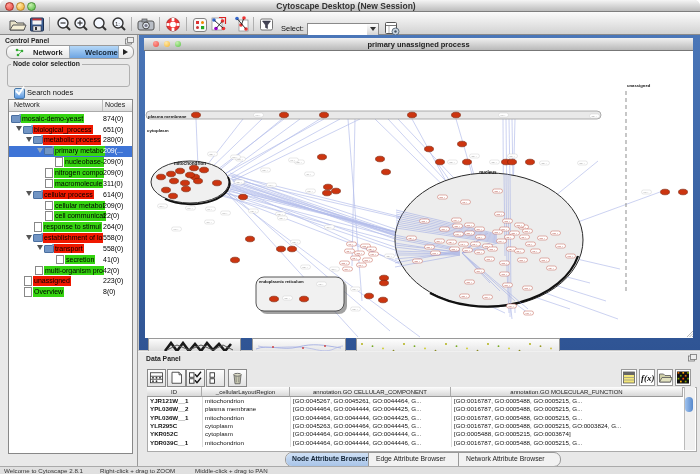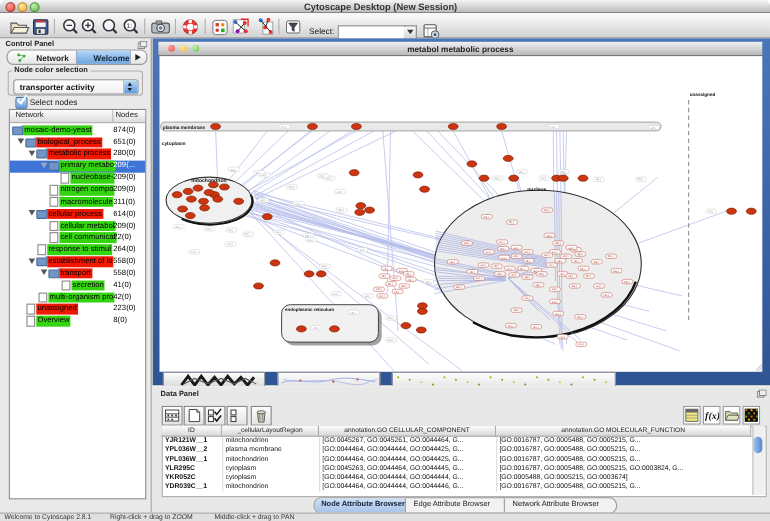--- a/index.html
+++ b/index.html
@@ -124,32 +124,25 @@
         <circle cx="3" cy="7" r="1.3" fill="#3a3"></circle>
         <line x1="2" y1="2" x2="7" y2="3" stroke="#3a3" stroke-width="0.7"></line>
         <line x1="3" y1="7" x2="7" y2="3" stroke="#3a3" stroke-width="0.7"></line>
       </svg>
      <div class="abs" style="left:26px;top:1.5px;font-size:7.5px;font-weight:bold;color:#222">Network</div>
      <div class="abs" style="left:78px;top:1.5px;font-size:7.5px;font-weight:bold;color:#123">Welcome</div>
      <div class="abs" style="left:116px;top:3px;width:0;height:0;border-top:3.5px solid transparent;border-bottom:3.5px solid transparent;border-left:5px solid #222"></div>
   </div>
   <div class="abs" style="left:7px;top:29px;width:121px;height:21px;border:1px solid #b0b0b0;border-radius:3px"></div>
   <div class="abs" style="left:11px;top:24.5px;font-size:6.8px;font-weight:bold;color:#222;background:#e9e9e9;padding:0 2px">Node color selection</div>
-  <div class="abs" style="left:12px;top:37px;width:112px;height:12px;background:linear-gradient(#ffffff,#f0f0f0);border:1px solid #999;border-radius:3px">
-    <div class="abs" style="left:5px;top:1.5px;font-size:7.5px;font-weight:bold;color:#111">transporter activity</div>
-    <div class="abs" style="left:99px;top:0px;width:12px;height:11.5px;background:linear-gradient(#b8d9f8,#5e9ae0);border-radius:0 3px 3px 0;border-left:1px solid #89a">
-      <div style="position:absolute;left:3px;top:2px;width:0;height:0;border-left:2.8px solid transparent;border-right:2.8px solid transparent;border-bottom:3.5px solid #111"></div>
-      <div style="position:absolute;left:3px;top:6.5px;width:0;height:0;border-left:2.8px solid transparent;border-right:2.8px solid transparent;border-top:3.5px solid #111"></div>
-    </div>
-  </div>
   <div class="abs" style="left:14px;top:53px;width:9px;height:9px;background:linear-gradient(#cfe6fa,#5a97e0);border:1px solid #4477aa;border-radius:2px"></div>
   <svg class="abs" style="left:14px;top:50px" width="12" height="12" viewBox="0 0 12 12">
       <path d="M2 6 L5 9 L10 1.5" fill="none" stroke="#fff" stroke-width="1.8"></path>
     </svg>
-  <div class="abs" style="left:27px;top:53px;font-size:7.5px;color:#111">Select nodes</div>
+  <div class="abs" style="left:27px;top:53px;font-size:7.5px;color:#111">Search nodes</div>
 
   <div class="abs" style="left:8px;top:64px;width:123px;height:353px;background:#fff;border:1px solid #888">
     <div class="abs" style="left:0;top:0;width:123px;height:11px;background:linear-gradient(#fdfdfd,#dcdcdc);border-bottom:1px solid #aaa">
       <div class="abs" style="left:5px;top:1px;font-size:7px;color:#222">Network</div>
       <div class="abs" style="left:96px;top:1px;font-size:7px;color:#222">Nodes</div>
       <div class="abs" style="left:93px;top:0;width:1px;height:11px;background:#bbb"></div>
     </div>
     <div class="abs" style="left:0;top:0px;width:123px;height:352px;overflow:hidden">
         <div style="position:absolute;left:0;top:13.2px;width:100%;height:10.8px;background:transparent">
           <span style="position:absolute;left:2px;top:1.5px;width:8px;height:6px;background:#7295c4;border:0.5px solid #4a6fa0;border-radius:1px"></span>
@@ -251,21 +244,21 @@
         </div>
       </div>
   </div>
 </div>
 
 <div class="abs" style="left:139px;top:35px;width:561px;height:315px;background:linear-gradient(#4a76b8,#2f5494)"></div>
 <div class="abs" style="left:144px;top:38px;width:549px;height:12px;background:linear-gradient(#f0f0f0,#b9b9b9);border-bottom:1px solid #777">
   <div class="abs" style="left:9px;top:2.8px;width:6.4px;height:6.4px;border-radius:50%;background:radial-gradient(circle at 35% 30%,#ff9f98,#ee4b40)"></div>
   <div class="abs" style="left:20px;top:2.8px;width:6.4px;height:6.4px;border-radius:50%;background:radial-gradient(circle at 35% 30%,#ffe9a8,#f5b42e)"></div>
   <div class="abs" style="left:31px;top:2.8px;width:6.4px;height:6.4px;border-radius:50%;background:radial-gradient(circle at 35% 30%,#c8f0b0,#57c443)"></div>
-  <div class="abs" style="left:0;top:2px;width:549px;text-align:center;font-size:7.5px;font-weight:bold;color:#222">metabol metabolic process</div>
+  <div class="abs" style="left:0;top:2px;width:549px;text-align:center;font-size:7.5px;font-weight:bold;color:#222">primary unassigned process</div>
 </div>
 <div class="abs" style="left:145px;top:51px;width:548px;height:287px;background:#fff">
     <svg width="548" height="287" viewBox="0 0 548 287" style="position:absolute;left:0;top:0">
       <g stroke="#97a3e2" stroke-width="0.7" opacity="0.7">
         <line x1="85.0" y1="122.0" x2="303.0" y2="196.0"></line>
         <line x1="87.0" y1="126.0" x2="307.0" y2="200.0"></line>
         <line x1="88.0" y1="130.0" x2="311.0" y2="204.0"></line>
         <line x1="87.0" y1="134.0" x2="305.0" y2="202.0"></line>
         <line x1="85.0" y1="138.0" x2="309.0" y2="196.0"></line>
         <line x1="81.0" y1="142.0" x2="301.0" y2="200.0"></line>

